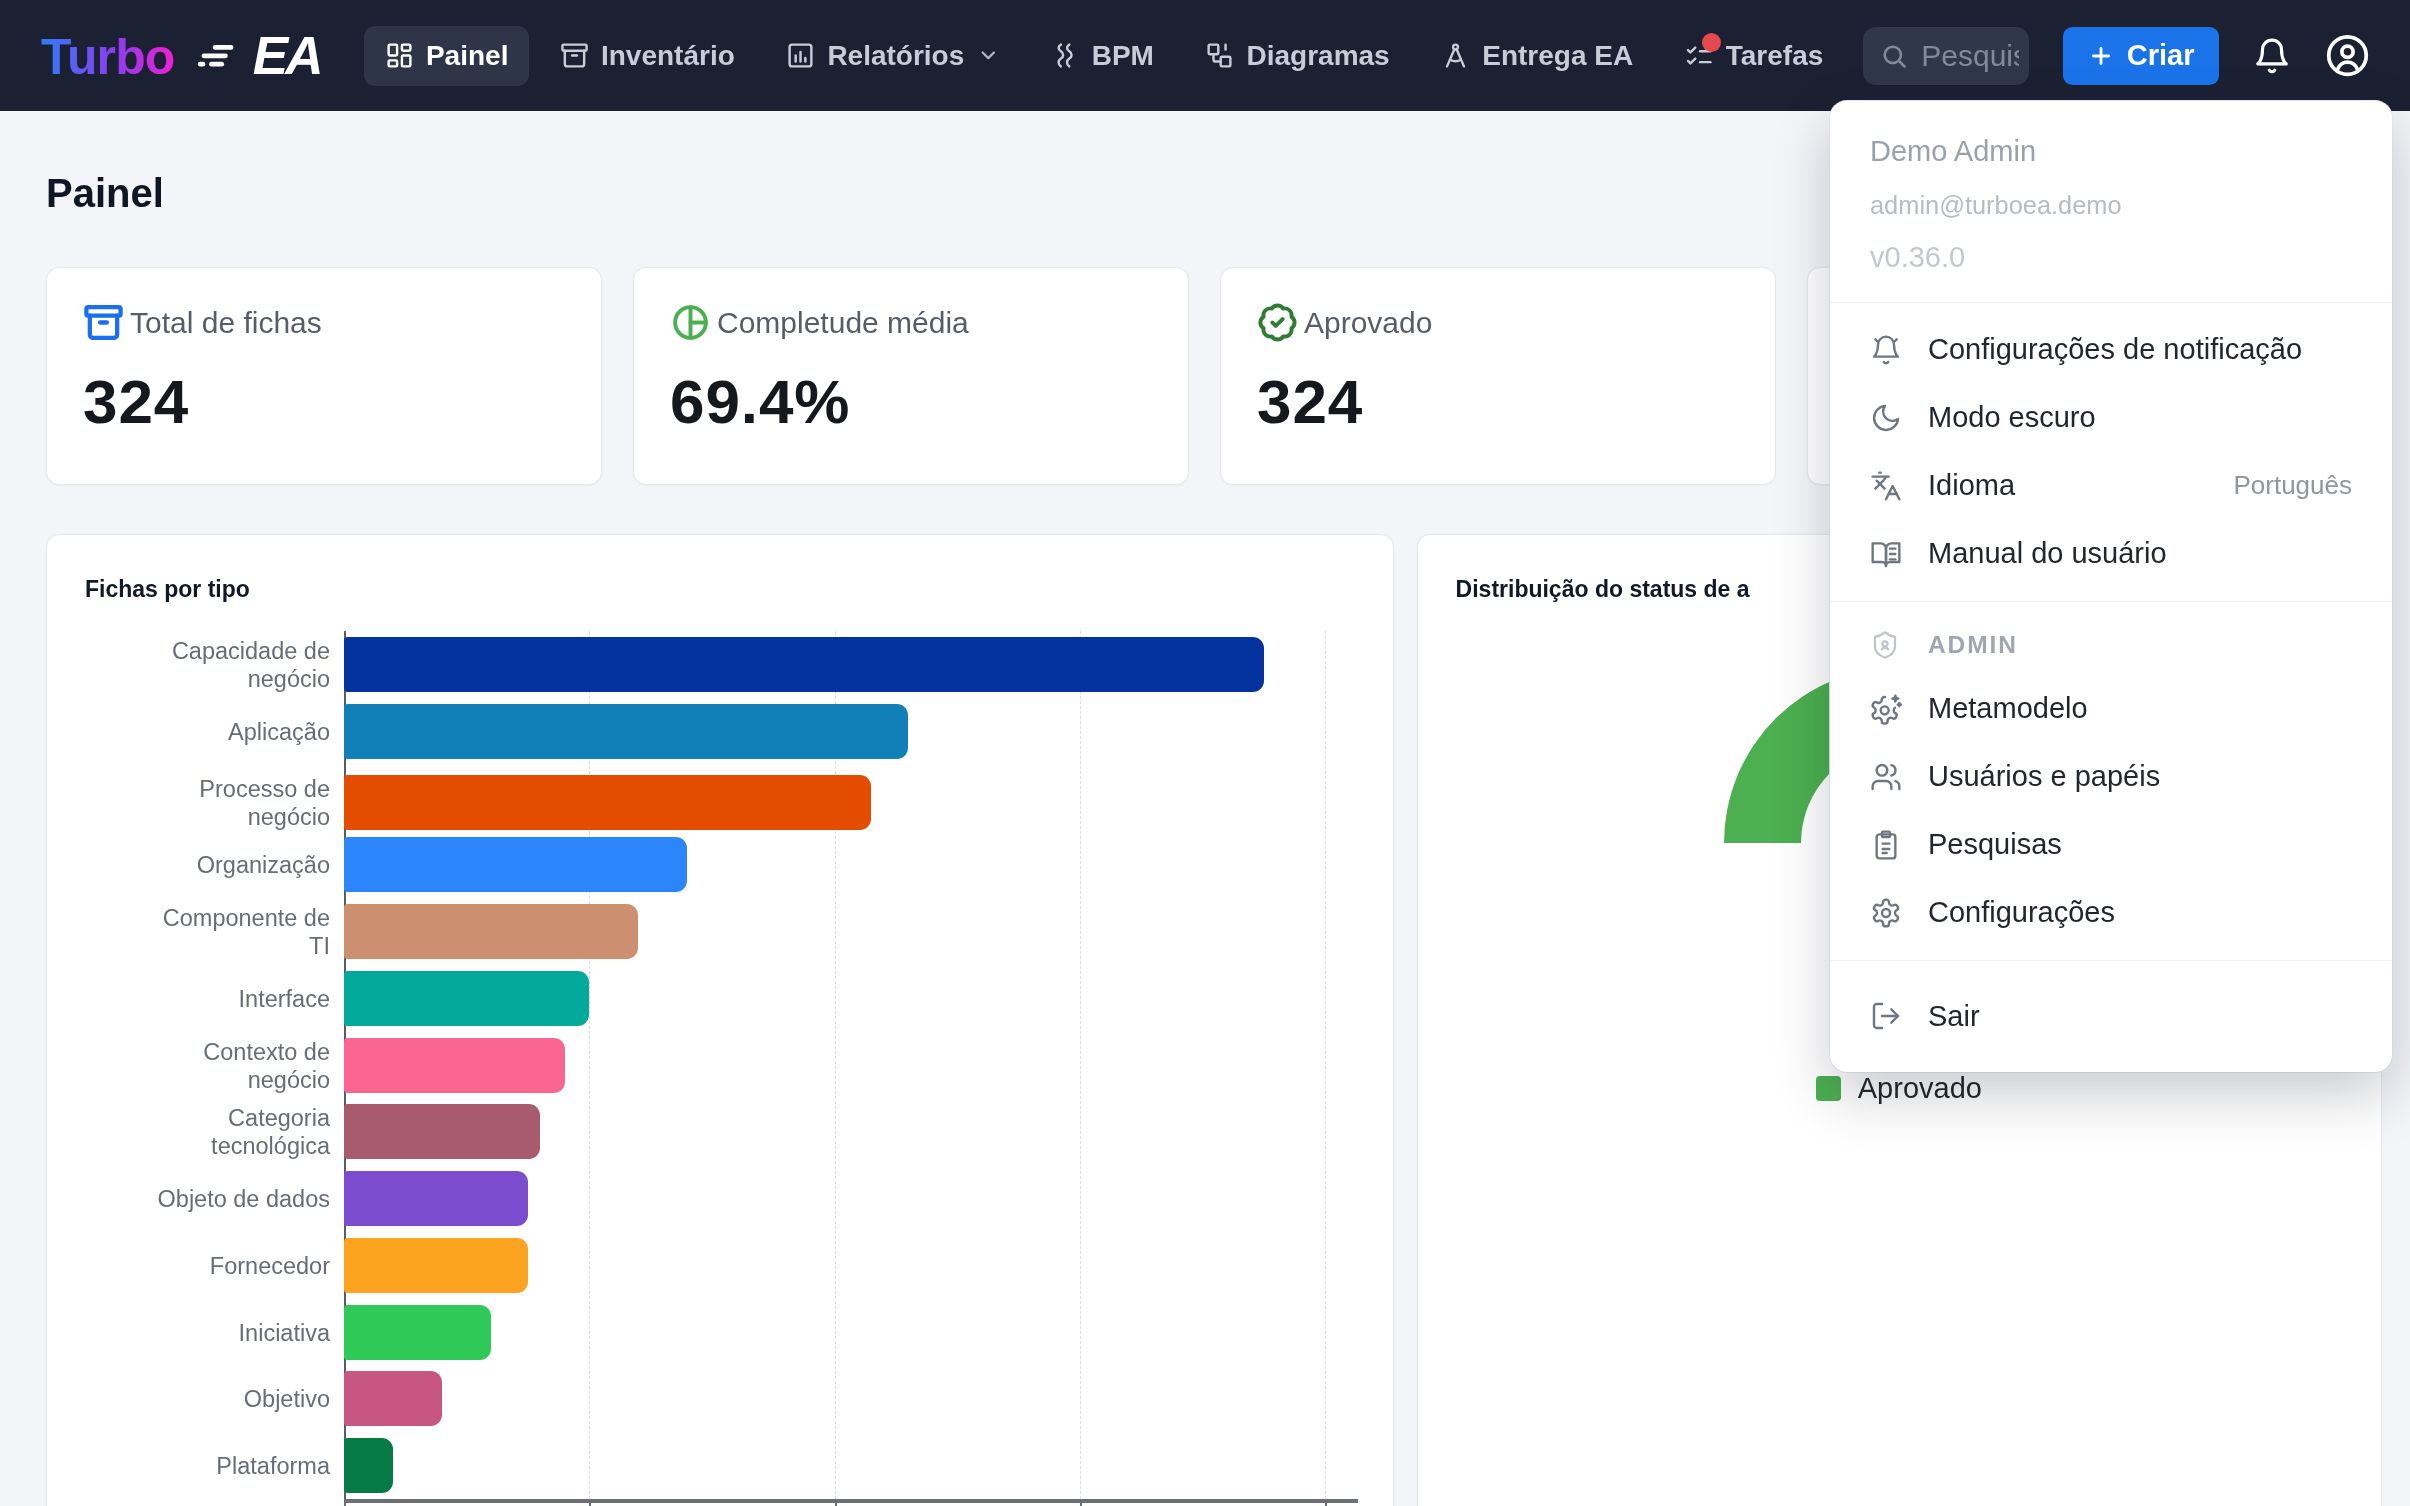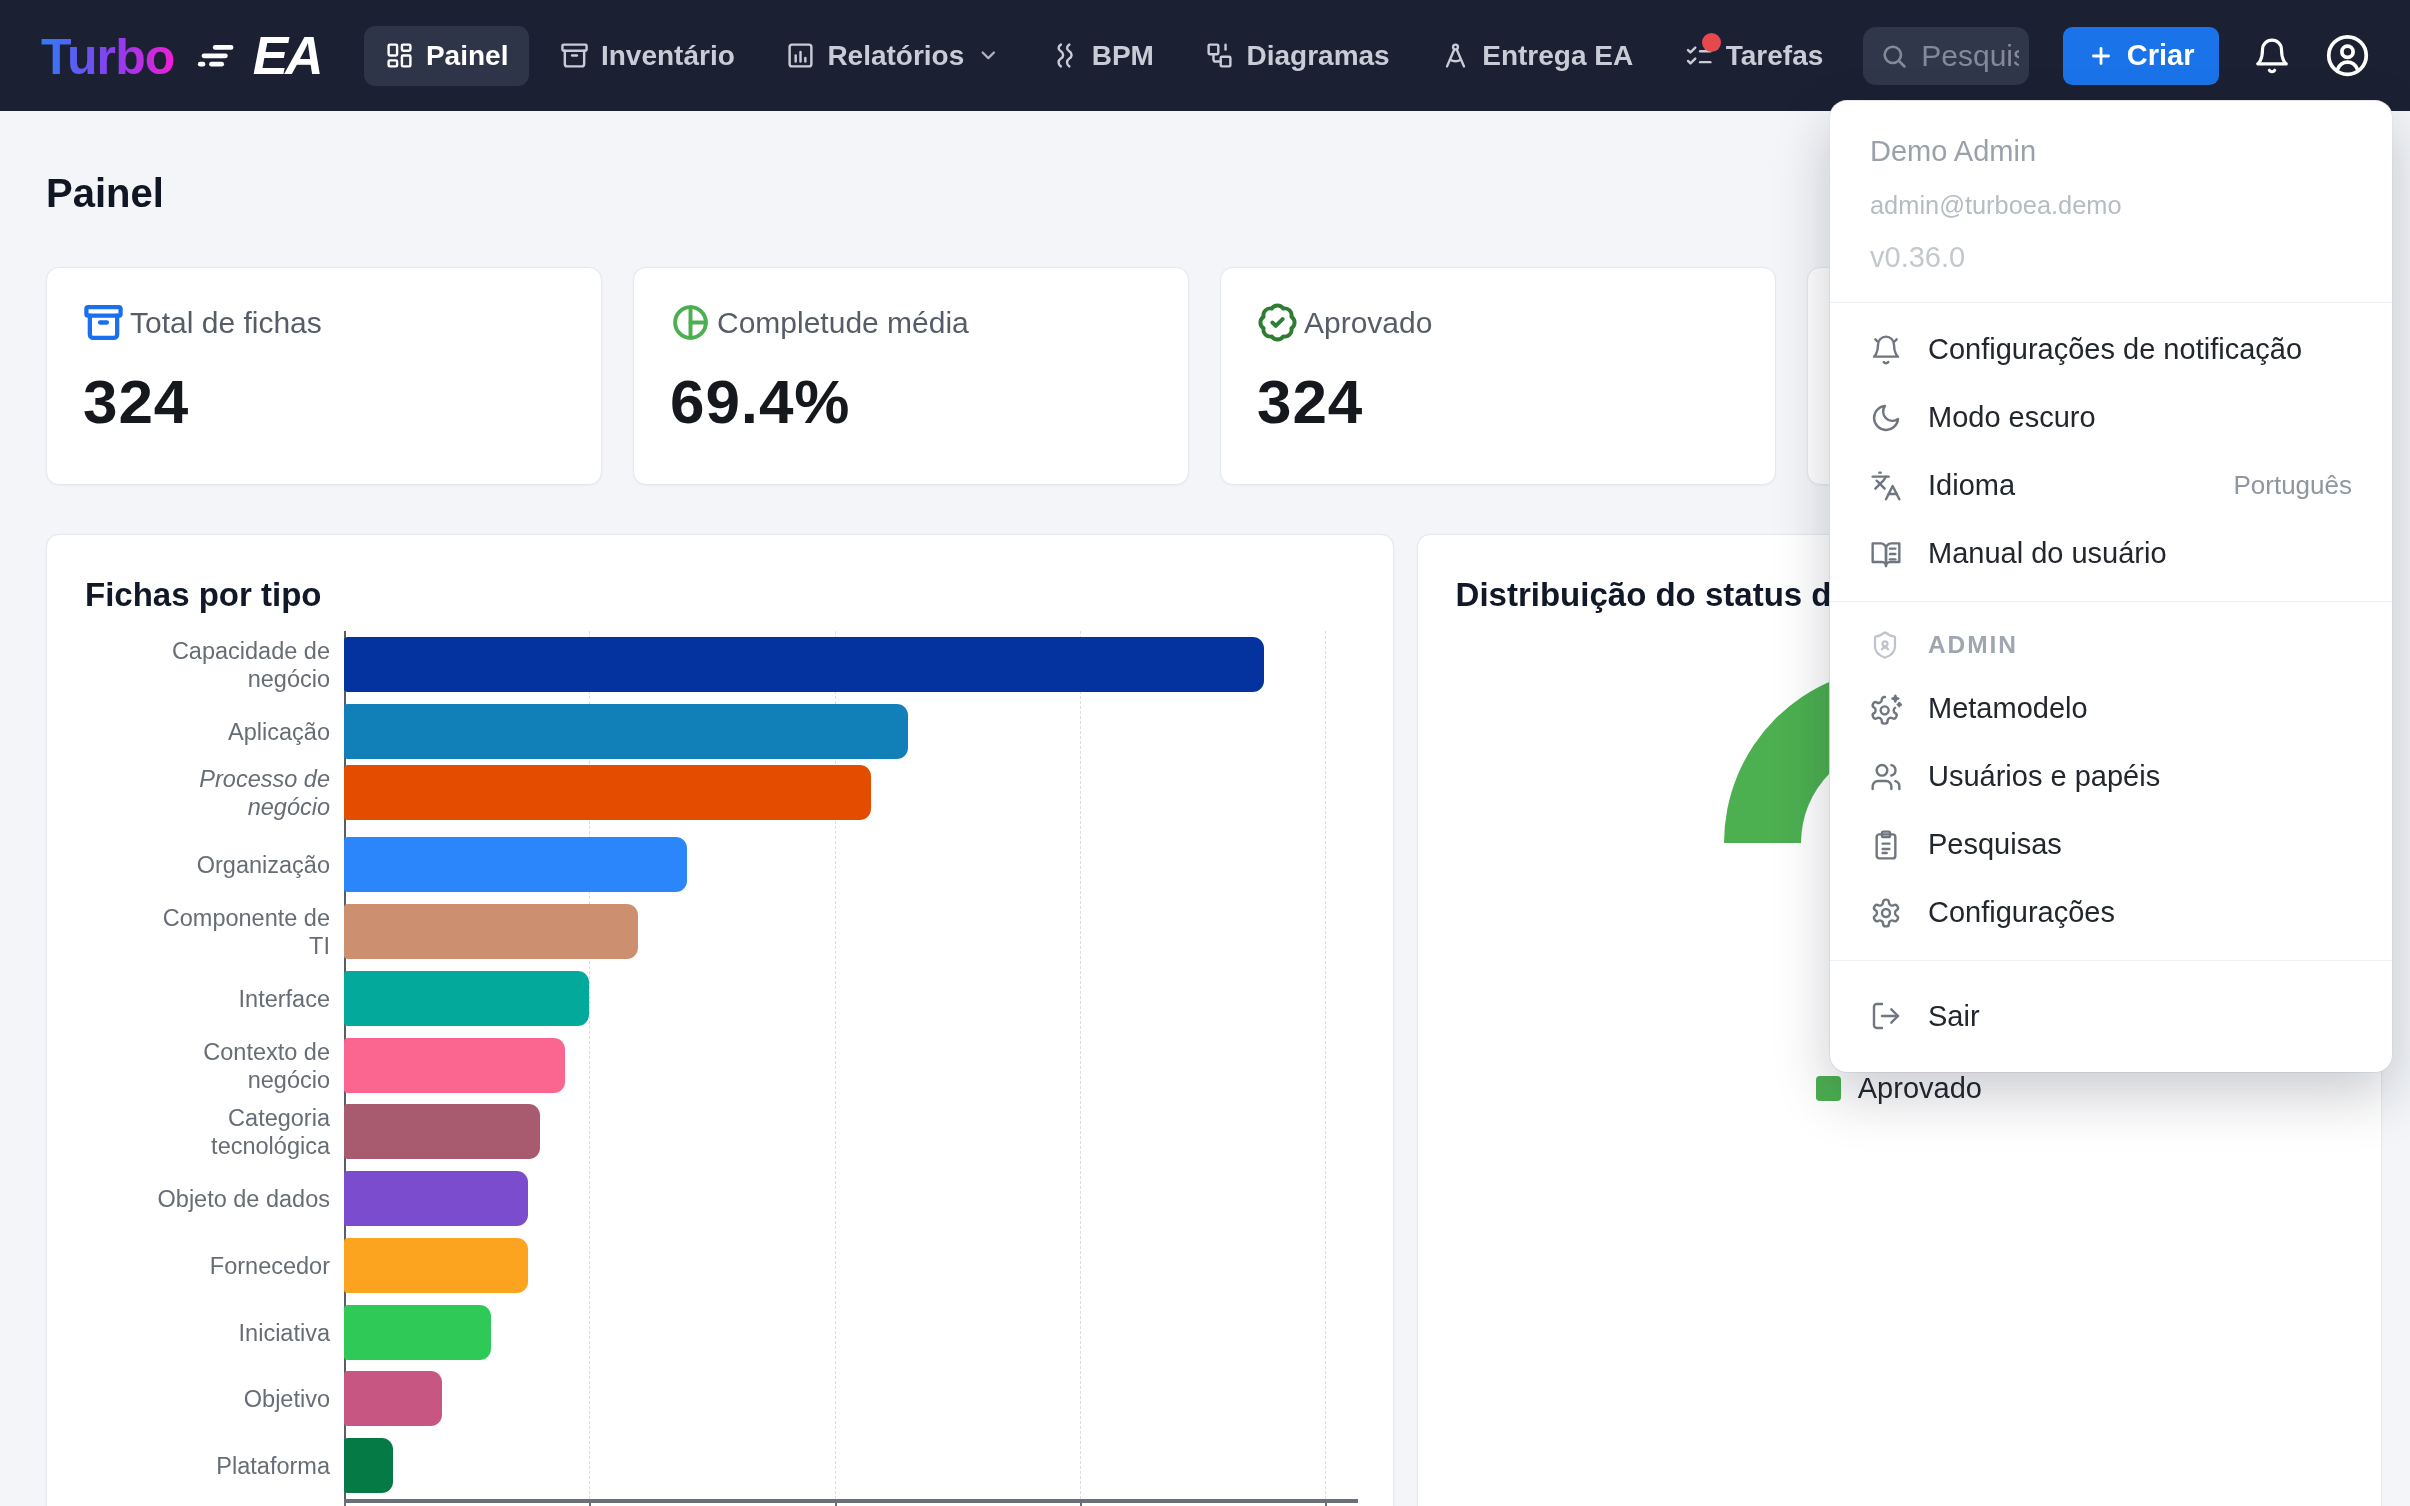--- a/index.html
+++ b/index.html
@@ -47,21 +47,21 @@
     box-shadow:0 0.9px 1.9px rgba(16,24,40,.04)}
   .stat-card{width:556px;height:218px;padding:34px 36px;flex:none}
   .stat-head{display:flex;align-items:center;gap:6px;font-size:30px;color:#565d68}
   .stat-head svg{width:41px;height:41px;flex:none}
   .stat-value{font-size:62px;font-weight:800;color:#15181d;margin-top:22.6px;letter-spacing:0.9px}
 
   .charts{display:flex;gap:22.6px;margin-top:49px}
   .chart-card{position:relative;height:1017px;flex:none}
   .bar-card{width:1348px}
   .donut-card{width:965px;overflow:hidden}
-  .chart-title{position:absolute;left:38px;top:41px;font-size:33px;font-weight:700;
+  .chart-title{position:absolute;left:38px;top:41px;font-size:23px;font-weight:700;
     color:#111827;white-space:nowrap}
 
   
   .plot{position:absolute;left:38px;top:96px;width:1273px;height:868px}
   .gridline{position:absolute;top:0;height:868px;width:0;border-left:1.9px dashed #d9dce1}
   .yaxis{position:absolute;top:0;height:868px;width:1.9px;background:#585e66}
   .xaxis{position:absolute;height:3.8px;background:#6a7078}
   .tick{position:absolute;width:1.9px;height:9.4px;background:#6a7078}
   .bar-row{position:absolute;left:0;width:100%;display:flex;align-items:center}
   .bar-label{width:188px;margin-left:57px;text-align:right;font-size:23.5px;line-height:28px;color:#676d76}
@@ -258,21 +258,21 @@
           <div class="gridline" style="left: 1240px;"></div>
           <div class="yaxis" style="left: 259px;"></div>
           <div class="bar-row" style="top: 0px; height: 67px;">
             <div class="bar-label" style="width: 188px; margin-left: 57px;">Capacidade de negócio</div>
             <div class="bar" style="left: 259px; top: 6px; width: 920px; height: 55px; background: rgb(4, 51, 160);"></div>
           </div>
           <div class="bar-row" style="top: 67px; height: 67px;">
             <div class="bar-label" style="width: 188px; margin-left: 57px;">Aplicação</div>
             <div class="bar" style="left: 259px; top: 6px; width: 564px; height: 55px; background: rgb(17, 128, 184);"></div>
           </div>
-          <div class="bar-row" style="top: 128px; height: 67px; font-style: italic;">
+          <div class="bar-row" style="top: 138px; height: 67px;">
             <div class="bar-label" style="width: 188px; margin-left: 57px;">Processo de negócio</div>
             <div class="bar" style="left: 259px; top: 6px; width: 527px; height: 55px; background: rgb(228, 76, 0);"></div>
           </div>
           <div class="bar-row" style="top: 200px; height: 67px;">
             <div class="bar-label" style="width: 188px; margin-left: 57px;">Organização</div>
             <div class="bar" style="left: 259px; top: 6px; width: 343px; height: 55px; background: rgb(43, 134, 251);"></div>
           </div>
           <div class="bar-row" style="top: 267px; height: 67px;">
             <div class="bar-label" style="width: 188px; margin-left: 57px;">Componente de TI</div>
             <div class="bar" style="left: 259px; top: 6px; width: 294px; height: 55px; background: rgb(204, 144, 112);"></div>

